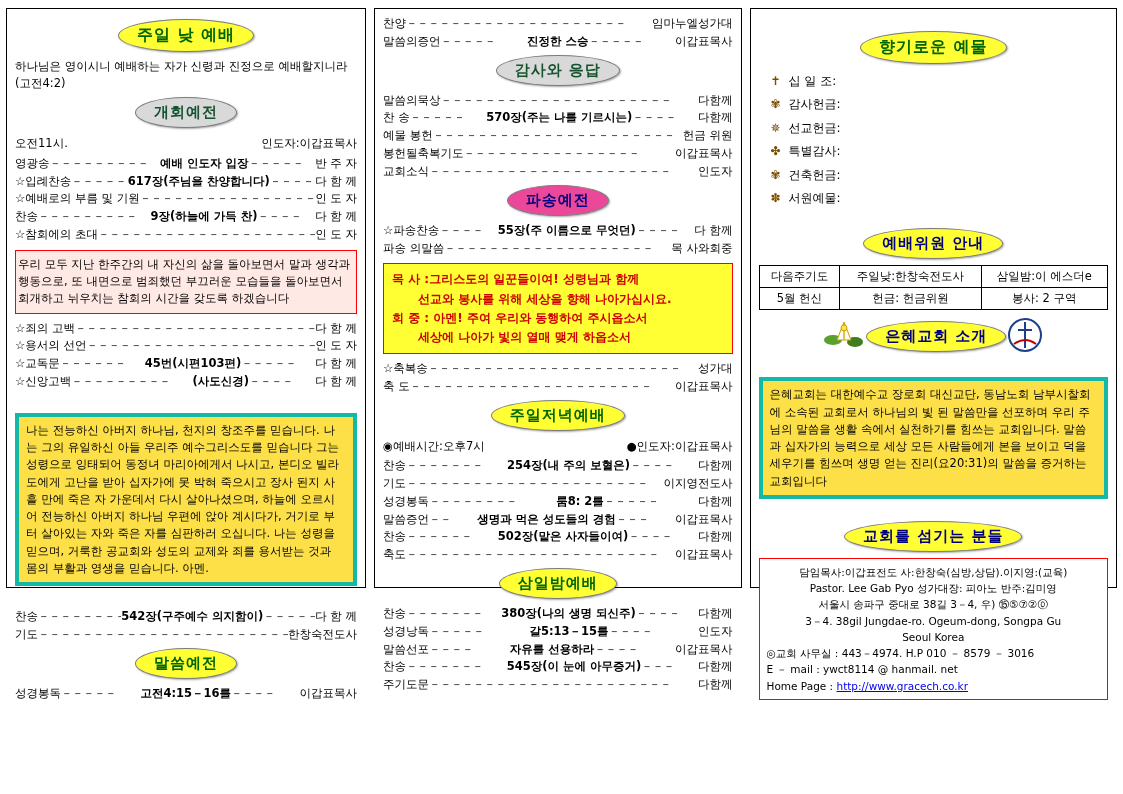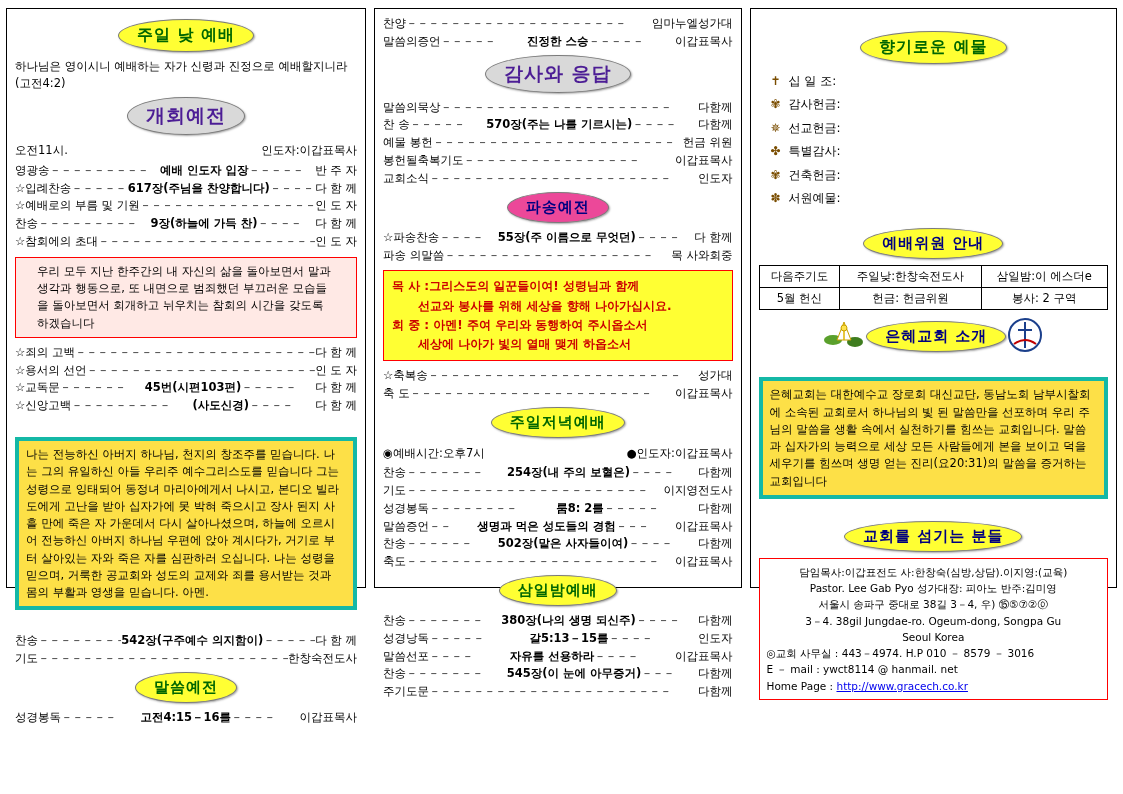--- a/index.html
+++ b/index.html
@@ -22,37 +22,37 @@
     text-align:center;font-weight:bold;
     border-radius:50%/50%;
     padding:5px 18px;
     width:fit-content;
     border:1px solid #7b7b7b;
     box-shadow:1px 1px 2px rgba(0,0,0,.35);
     letter-spacing:1px;
   }
   .badge-yellow{background:#ffff33;color:#006600;font-size:16px;}
   .badge-yellow2{background:#ffff33;color:#006600;font-size:15px;}
-  .badge-gray-green{background:#d9d9d9;color:#4c1d95;font-size:19px;}
+  .badge-gray-green{background:#d9d9d9;color:#14532d;font-size:15px;}
   .badge-blue{background:#ec4899;color:#000080;font-size:15px;}
   .badge-yellow-navy{background:#ffff33;color:#000080;font-size:15px;}
 
   .intro{font-size:11.5px;line-height:1.45;margin:2px 0 6px 0;}
 
   .line{display:flex;align-items:flex-end;font-size:11.5px;line-height:1.55;white-space:nowrap;overflow:hidden;}
   .l-left{flex:0 0 auto;}
   .l-dots{flex:1 1 auto;overflow:hidden;letter-spacing:-0.5px;}
   .l-right{flex:0 0 auto;}
   .l-mid{flex:0 0 auto;font-weight:bold;}
 
   .row2{display:flex;justify-content:space-between;font-size:11.5px;line-height:1.6;margin:2px 0;}
 
   .boxred{
     border:1px solid #ff0000;background:#ffe9e5;
-    padding:5px 21px;margin:6px 0;font-size:11.5px;line-height:1.5;
+    padding:5px 2px;margin:6px 0;font-size:11.5px;line-height:1.5;
   }
   .boxyellow{
     border:4px solid #14b8a6;background:#fde047;
     padding:5px 7px;margin:22px 0;font-size:11.5px;line-height:1.5;
   }
   .boxyellow2{
     border:1px solid #ff0000;background:#ffff33;
     padding:6px 8px;margin:6px 0;font-size:12px;line-height:1.6;text-align:center;
   }
   .boxwhite{

